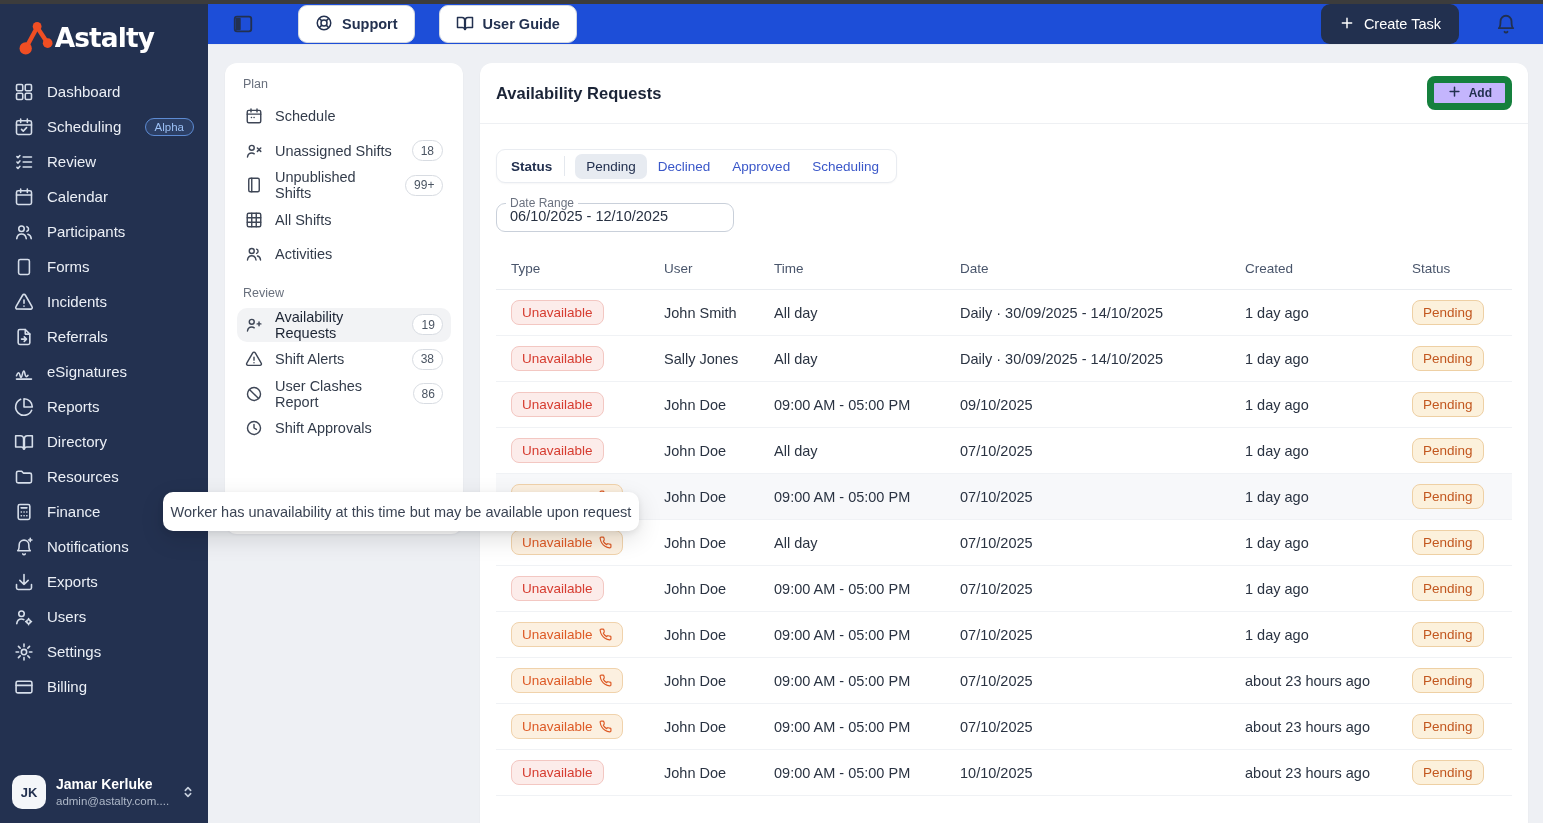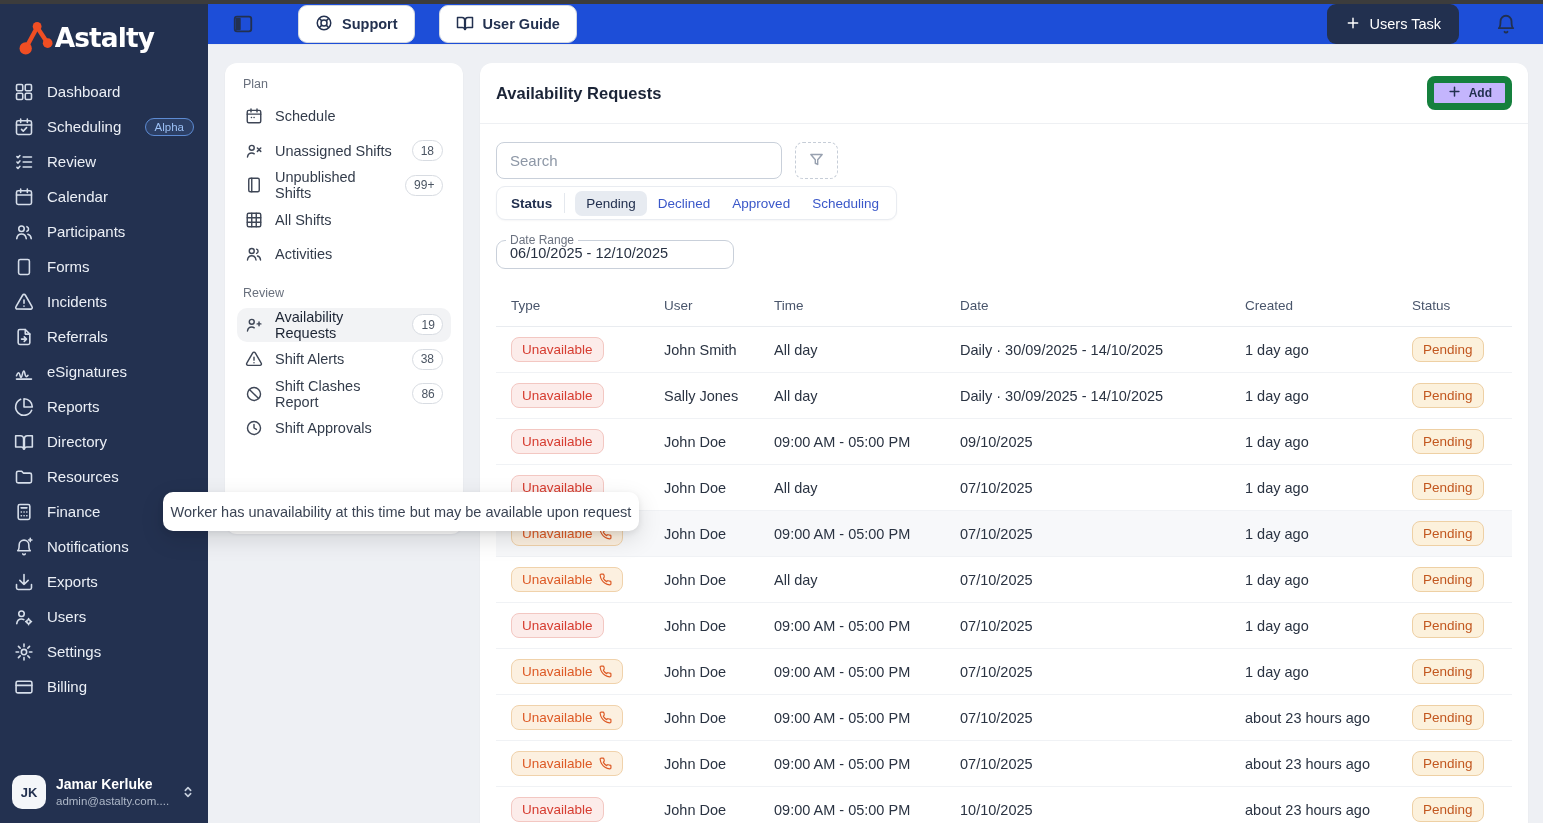--- a/index.html
+++ b/index.html
@@ -310,21 +310,21 @@
               <path d="M2 4.5h6a3.5 3.5 0 0 1 3.5 3.5v12.5a3 3 0 0 0-3-2.5H2z"></path>
               <path d="M22 4.5h-6A3.5 3.5 0 0 0 12.5 8v12.5a3 3 0 0 1 3-2.5H22z"></path>
             </svg></span>
         <span>User Guide</span>
       </button>
       <div class="spacer"></div>
       <button class="primary-btn">
         <span><svg viewBox="0 0 24 24" fill="none" stroke="currentColor" stroke-width="2.2" stroke-linecap="round">
               <path d="M12 5v14M5 12h14"></path>
             </svg></span>
-        <span>Users Task</span>
+        <span>Create Task</span>
       </button>
       <button class="icon-btn" style="margin-left:12px;">
         <span><svg viewBox="0 0 24 24" fill="none" stroke="currentColor" stroke-width="2" stroke-linecap="round" stroke-linejoin="round">
               <path d="M6 9a6 6 0 0 1 12 0c0 6.2 1.8 7.5 1.8 7.5H4.2S6 15.2 6 9z"></path>
               <path d="M10.4 20.5a1.8 1.8 0 0 0 3.2 0"></path>
             </svg></span>
       </button>
     </header>
 
     <div class="content">
@@ -403,21 +403,21 @@
               <span>Shift Alerts</span>
               <span class="count-badge">38</span>
             </div>
             <div class="sub-item">
               <span class="icon">
                 <svg viewBox="0 0 24 24" fill="none" stroke="currentColor" stroke-width="1.9" stroke-linecap="round" stroke-linejoin="round">
                   <circle cx="12" cy="12" r="8.7"></circle>
                   <path d="M5.9 5.9l12.2 12.2"></path>
                 </svg>
               </span>
-              <span>Shift Clashes Report</span>
+              <span>User Clashes Report</span>
               <span class="count-badge">86</span>
             </div>
             <div class="sub-item">
               <span class="icon">
                 <svg viewBox="0 0 24 24" fill="none" stroke="currentColor" stroke-width="1.9" stroke-linecap="round" stroke-linejoin="round">
                   <circle cx="12" cy="12" r="8.7"></circle>
                   <path d="M12 7.2V12l3.2 1.9"></path>
                 </svg>
               </span>
               <span>Shift Approvals</span>
@@ -441,28 +441,20 @@
           <h1 class="panel-title">Availability Requests</h1>
           <button class="add-btn">
             <span><svg viewBox="0 0 24 24" fill="none" stroke="currentColor" stroke-width="2.4" stroke-linecap="round">
                   <path d="M12 5v14M5 12h14"></path>
                 </svg></span>
             <span>Add</span>
           </button>
         </div>
 
         <div class="filters">
-          <div class="search-row">
-            <input class="search-input" type="text" placeholder="Search" style="">
-            <button class="filter-btn">
-              <span><svg viewBox="0 0 24 24" fill="none" stroke="currentColor" stroke-width="2" stroke-linejoin="round">
-                    <path d="M4 5h16l-6.3 7.3V19l-3.4-1.7v-5z"></path>
-                  </svg></span>
-            </button>
-          </div>
 
           <div class="status-bar">
             <span class="status-label">Status</span>
             <span class="status-divider"></span>
             <span id="status-opts"><button class="status-opt sel">Pending</button><button class="status-opt">Declined</button><button class="status-opt">Approved</button><button class="status-opt">Scheduling</button></span>
           </div>
 
           <fieldset class="date-field">
             <legend>Date Range</legend>
             <div class="date-value">06/10/2025 - 12/10/2025</div>

